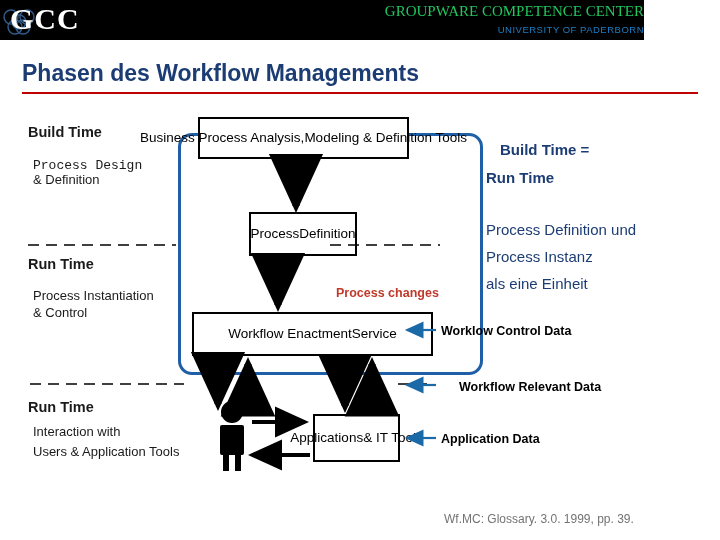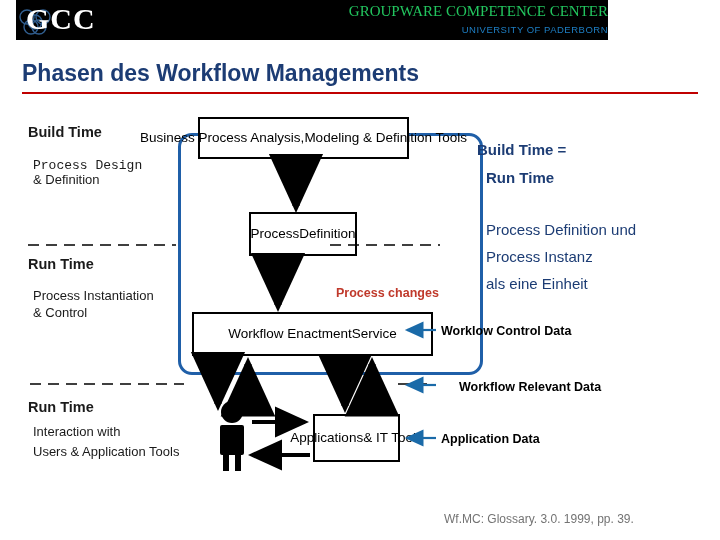--- a/index.html
+++ b/index.html
@@ -11,22 +11,22 @@
     height: 540px;
     background: #ffffff;
     font-family: "Liberation Sans", sans-serif;
     position: relative;
     overflow: hidden;
   }
 
   
   .banner {
     position: absolute;
-    left: 16px; top: 0;
-    width: 592px; height: 40px;
+    left: 0; top: 0;
+    width: 644px; height: 40px;
     background: #000000;
     overflow: hidden;
   }
   .banner-logo {
     position: absolute;
     left: 10px; top: 2px;
     font-family: "Liberation Serif", serif;
     font-size: 30px;
     font-weight: bold;
     color: #ffffff;
@@ -202,21 +202,21 @@
   <span>Applications</span>
   <span>&amp; IT Tools</span>
 </div>
 
 <div class="proc-changes" style="left:336px; top:286px;">Process changes</div>
 
 <div class="rbold" style="left:441px; top:324px;">Worklow Control Data</div>
 <div class="rbold" style="left:459px; top:380px;">Workflow Relevant Data</div>
 <div class="rbold" style="left:441px; top:432px;">Application Data</div>
 
-<div class="right-note bold" style="left:477px; top:141px;text-align:center;">Build Time =</div>
+<div class="right-note bold" style="left:500px; top:141px;text-align:center;">Build Time =</div>
 <div class="right-note bold" style="left:486px; top:169px;">Run Time</div>
 
 <div class="right-note" style="left:486px; top:221px;">Process Definition und</div>
 <div class="right-note" style="left:486px; top:248px;text-align:center;">Process Instanz</div>
 <div class="right-note" style="left:486px; top:275px;">als eine Einheit</div>
 
 <div class="footnote">Wf.MC: Glossary. 3.0. 1999, pp. 39.</div>
 
 <svg class="ov" viewBox="0 0 720 540">
   <defs>

